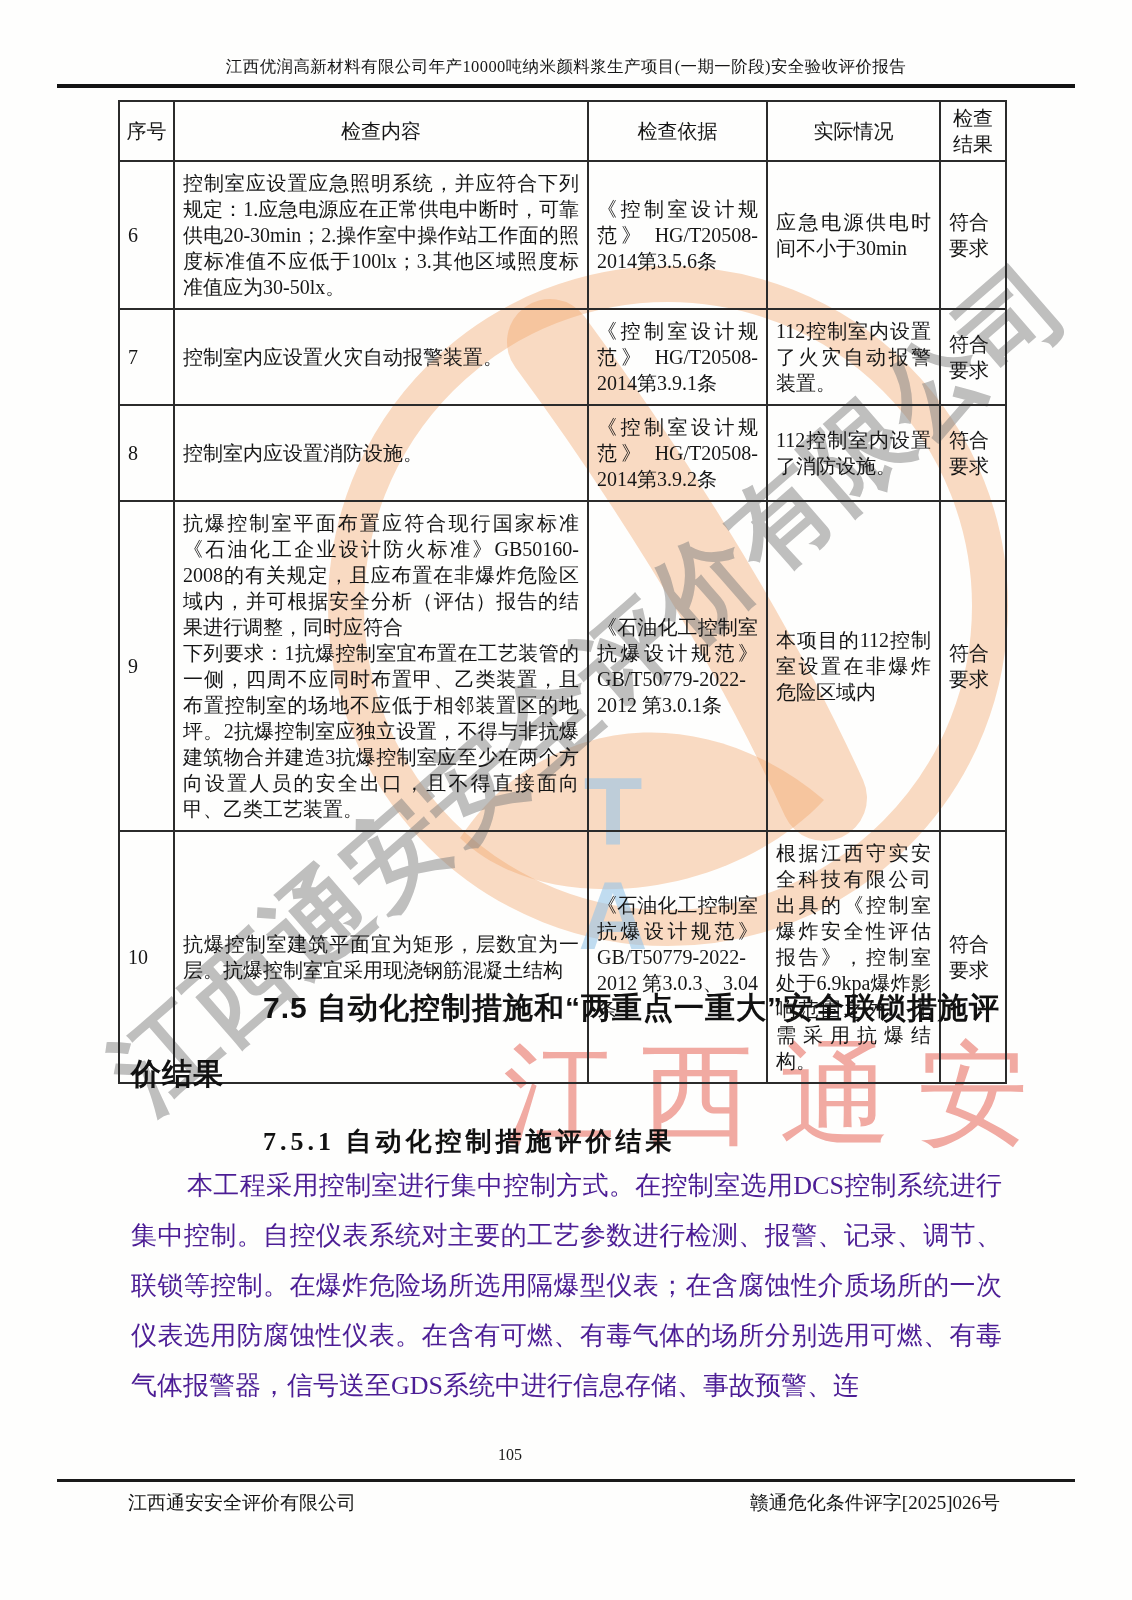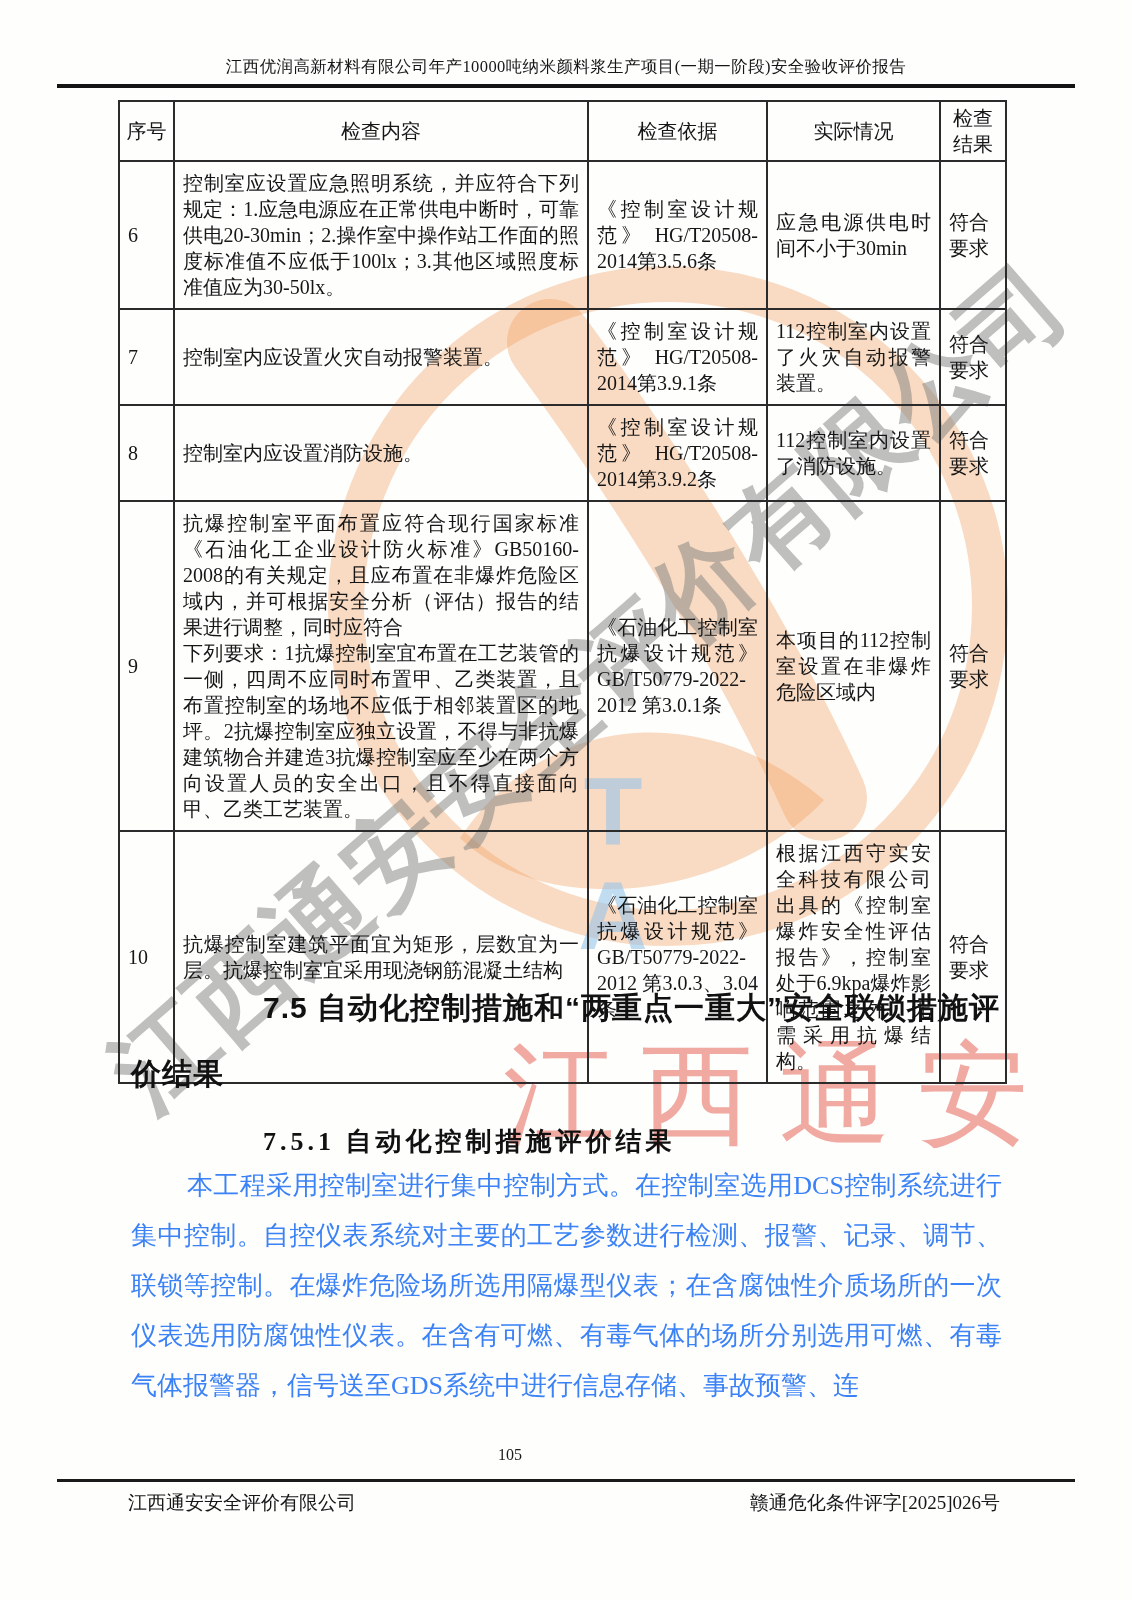--- a/index.html
+++ b/index.html
@@ -56,21 +56,21 @@
     text-indent:132px;
   }
   .h3 {
     position:absolute; top:1122px; left:131px; width:872px; z-index:5;
     font-weight:bold; font-size:26px; line-height:40px; letter-spacing:4px; color:#111;
     text-indent:132px; font-family:"Liberation Serif","DejaVu Serif",serif;
   }
   .para {
     position:absolute; top:1161px; left:131px; width:871px; z-index:5;
     font-size:26px; line-height:50px; text-align:justify; text-indent:56px;
-    color:#3b82f6;
+    color:#4c1d95;
   }
   .page-num { position:absolute; top:1446px; left:0; width:1020px; text-align:center; font-size:16px; z-index:5; }
   .rule-bottom { position:absolute; top:1479px; left:57px; right:57px; height:3px; background:#1a1a1a; z-index:5; }
   .footer-row {
     position:absolute; top:1490px; left:128px; right:132px; z-index:5;
     display:flex; justify-content:space-between; font-size:19px; color:#161616;
   }
 </style>
 </head>
 <body>

